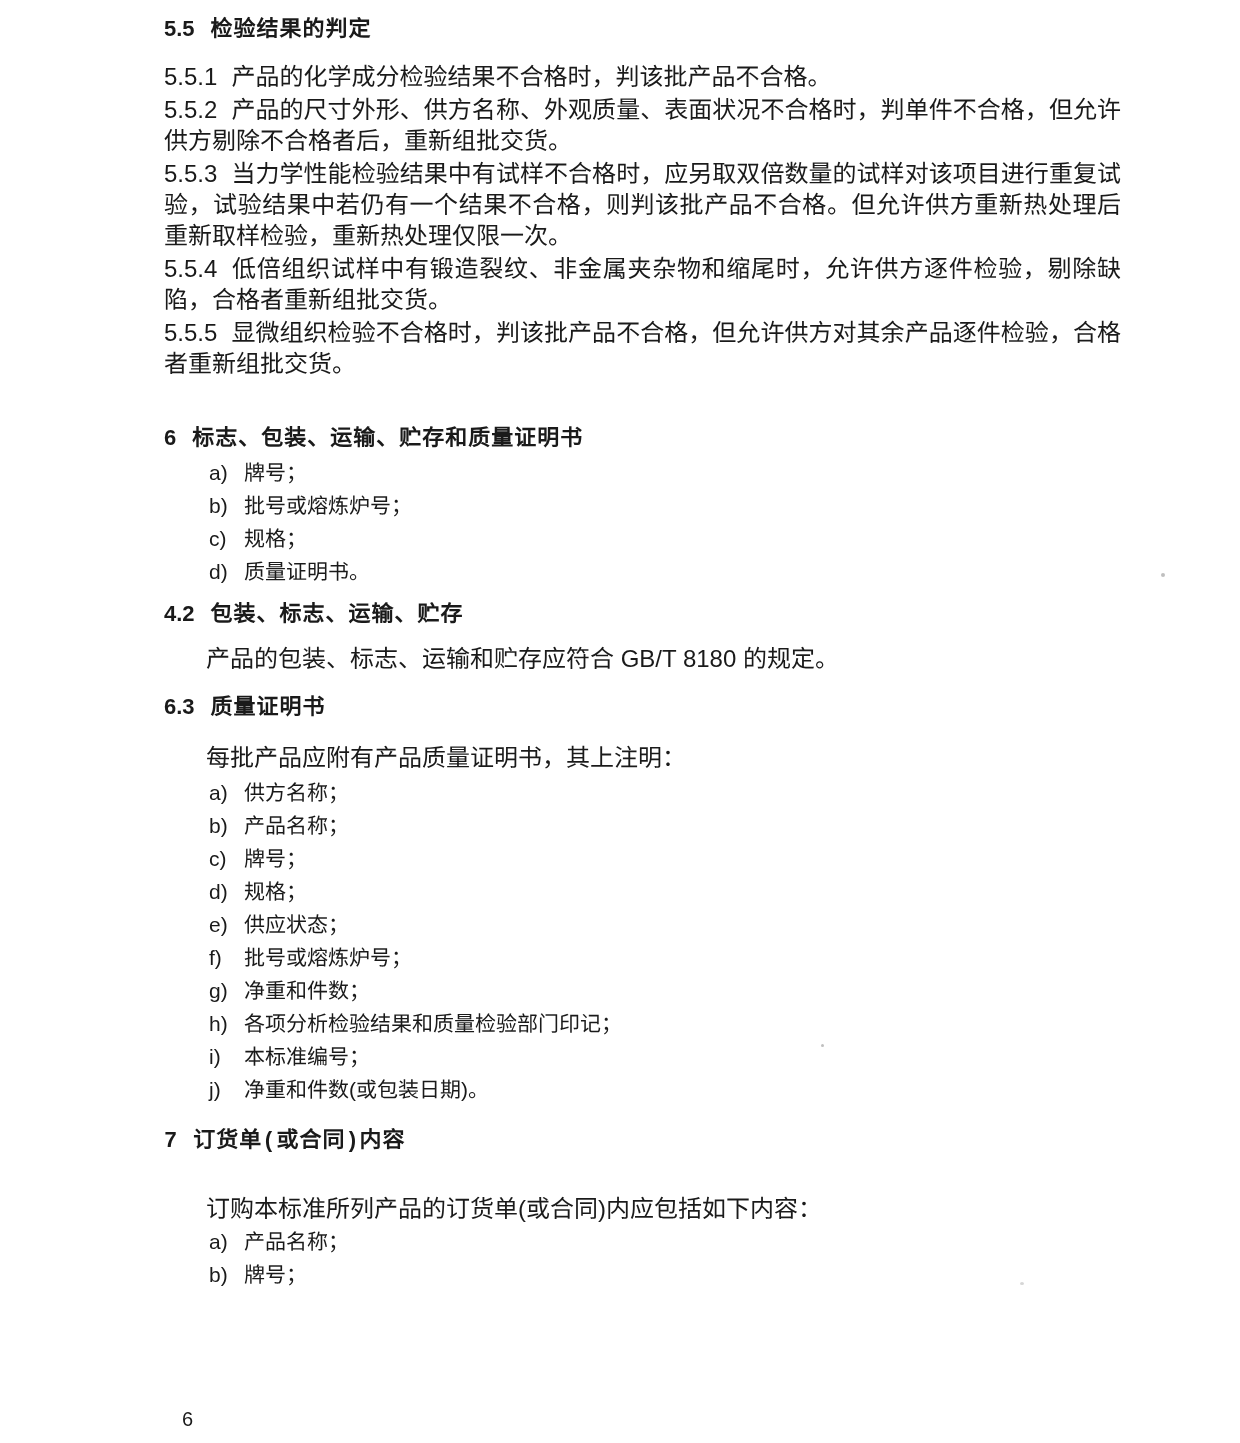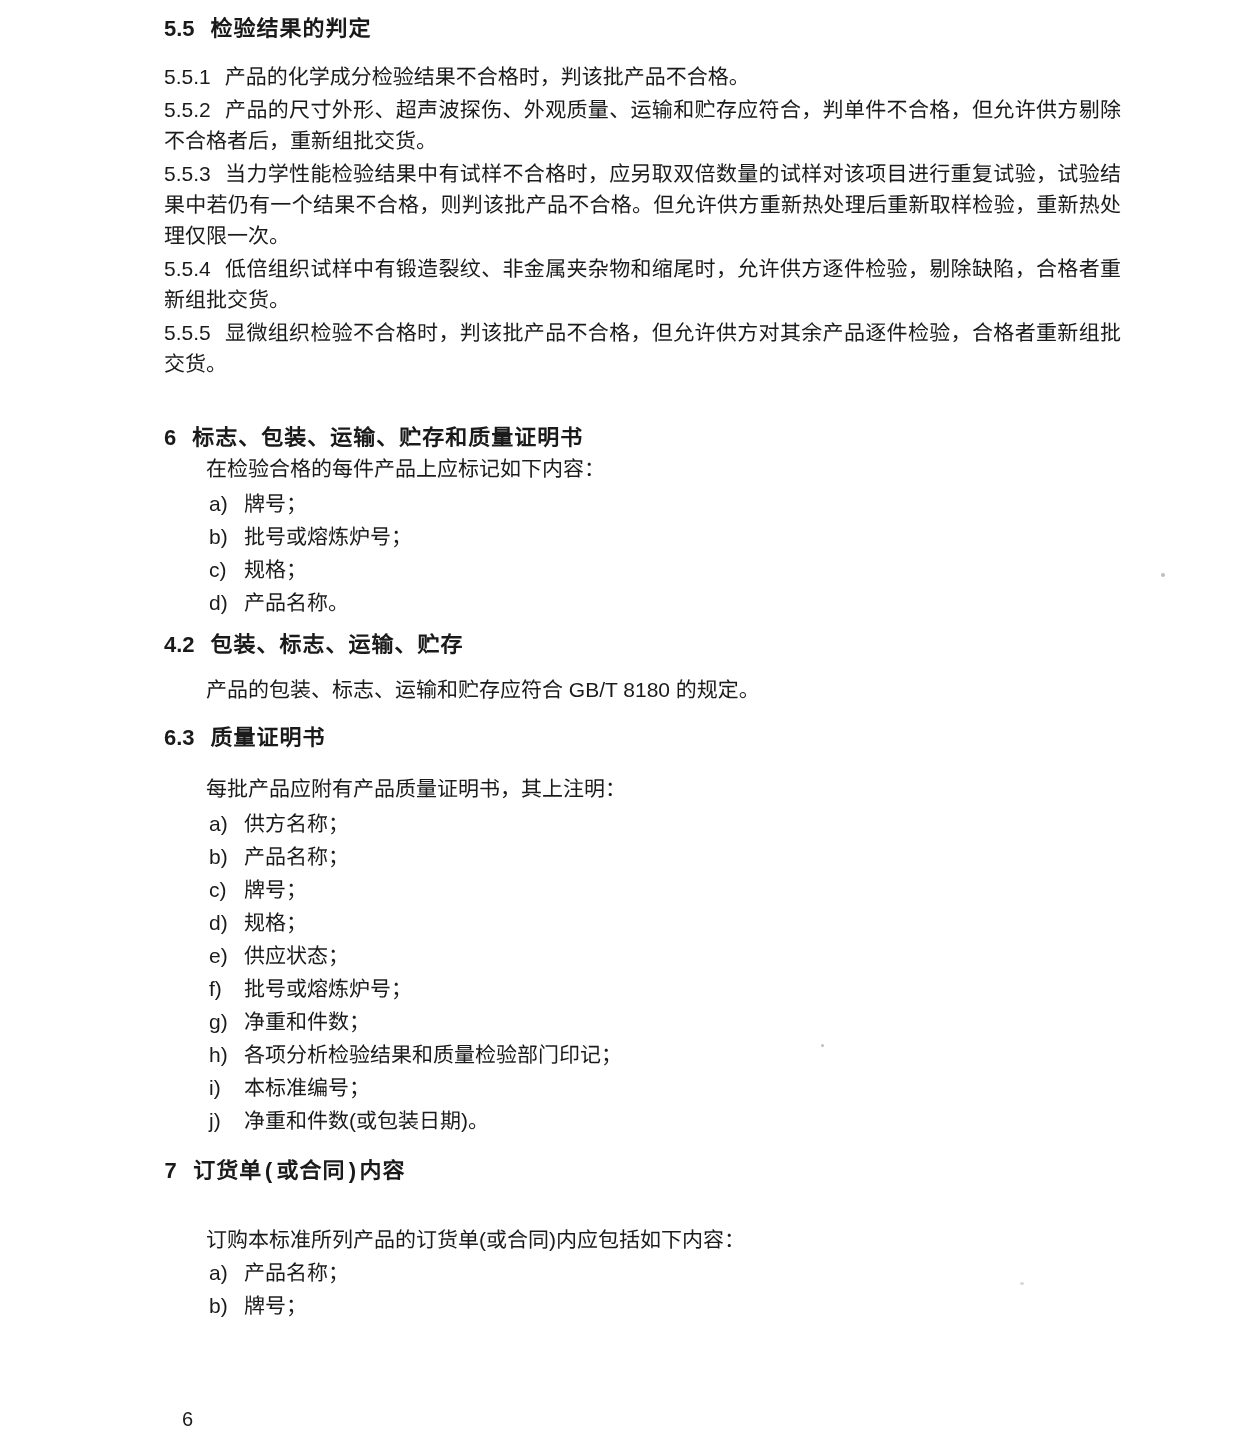--- a/index.html
+++ b/index.html
@@ -20,21 +20,21 @@
   
   .hd {
     font-size: 22px;
     line-height: 30px;
     font-weight: bold;
     letter-spacing: 1px;
   }
   .hnum { margin-right: 16px; letter-spacing: 0; }
   
   .para {
-    font-size: 21px;
+    font-size: 24px;
     line-height: 31px;
     text-align: justify;
     margin-bottom: 2px;
   }
   .pnum { margin-right: 14px; }
   .indent { text-indent: 42px; text-align: left; }
   
   .list { margin-left: 45px; margin-top: 4px; }
   .li {
     display: flex;
@@ -72,49 +72,48 @@
 </style>
 </head>
 <body>
 
 <div class="page">
 
   <h2 class="hd mb-17"><span class="hnum">5.5</span><span>检验结果的判定</span></h2>
 
   <p class="para"><span class="pnum">5.5.1</span><span>产品的化学成分检验结果不合格时，判该批产品不合格。</span></p>
 
-  <p class="para"><span class="pnum">5.5.2</span><span>产品的尺寸外形、超声波探伤、外观质量、运输和贮存应符合，判单件不合格，但允许供方剔除不合格者后，重新组批交货。</span></p>
+  <p class="para"><span class="pnum">5.5.2</span><span>产品的尺寸外形、供方名称、外观质量、表面状况不合格时，判单件不合格，但允许供方剔除不合格者后，重新组批交货。</span></p>
 
   <p class="para"><span class="pnum">5.5.3</span><span>当力学性能检验结果中有试样不合格时，应另取双倍数量的试样对该项目进行重复试验，试验结果中若仍有一个结果不合格，则判该批产品不合格。但允许供方重新热处理后重新取样检验，重新热处理仅限一次。</span></p>
 
   <p class="para"><span class="pnum">5.5.4</span><span>低倍组织试样中有锻造裂纹、非金属夹杂物和缩尾时，允许供方逐件检验，剔除缺陷，合格者重新组批交货。</span></p>
 
   <p class="para"><span class="pnum">5.5.5</span><span>显微组织检验不合格时，判该批产品不合格，但允许供方对其余产品逐件检验，合格者重新组批交货。</span></p>
 
   <h2 class="hd sec-6"><span class="hnum">6</span><span>标志、包装、运输、贮存和质量证明书</span></h2>
 
 
-  <p class="para indent">在检验合格的每件产品上应标记如下内容：</p>
 
   <div class="list">
     <div class="li">
         <span class="label">a)</span>
         <span>牌号；</span>
       </div>
     <div class="li">
         <span class="label">b)</span>
         <span>批号或熔炼炉号；</span>
       </div>
     <div class="li">
         <span class="label">c)</span>
         <span>规格；</span>
       </div>
     <div class="li">
         <span class="label">d)</span>
-        <span>产品名称。</span>
+        <span>质量证明书。</span>
       </div>
   </div>
 
   <h2 class="hd sec-6-2"><span class="hnum">4.2</span><span>包装、标志、运输、贮存</span></h2>
 
   <p class="para indent">产品的包装、标志、运输和贮存应符合 GB/T 8180 的规定。</p>
 
   <h2 class="hd sec-6-3"><span class="hnum">6.3</span><span>质量证明书</span></h2>
 
   <p class="para indent">每批产品应附有产品质量证明书，其上注明：</p>

